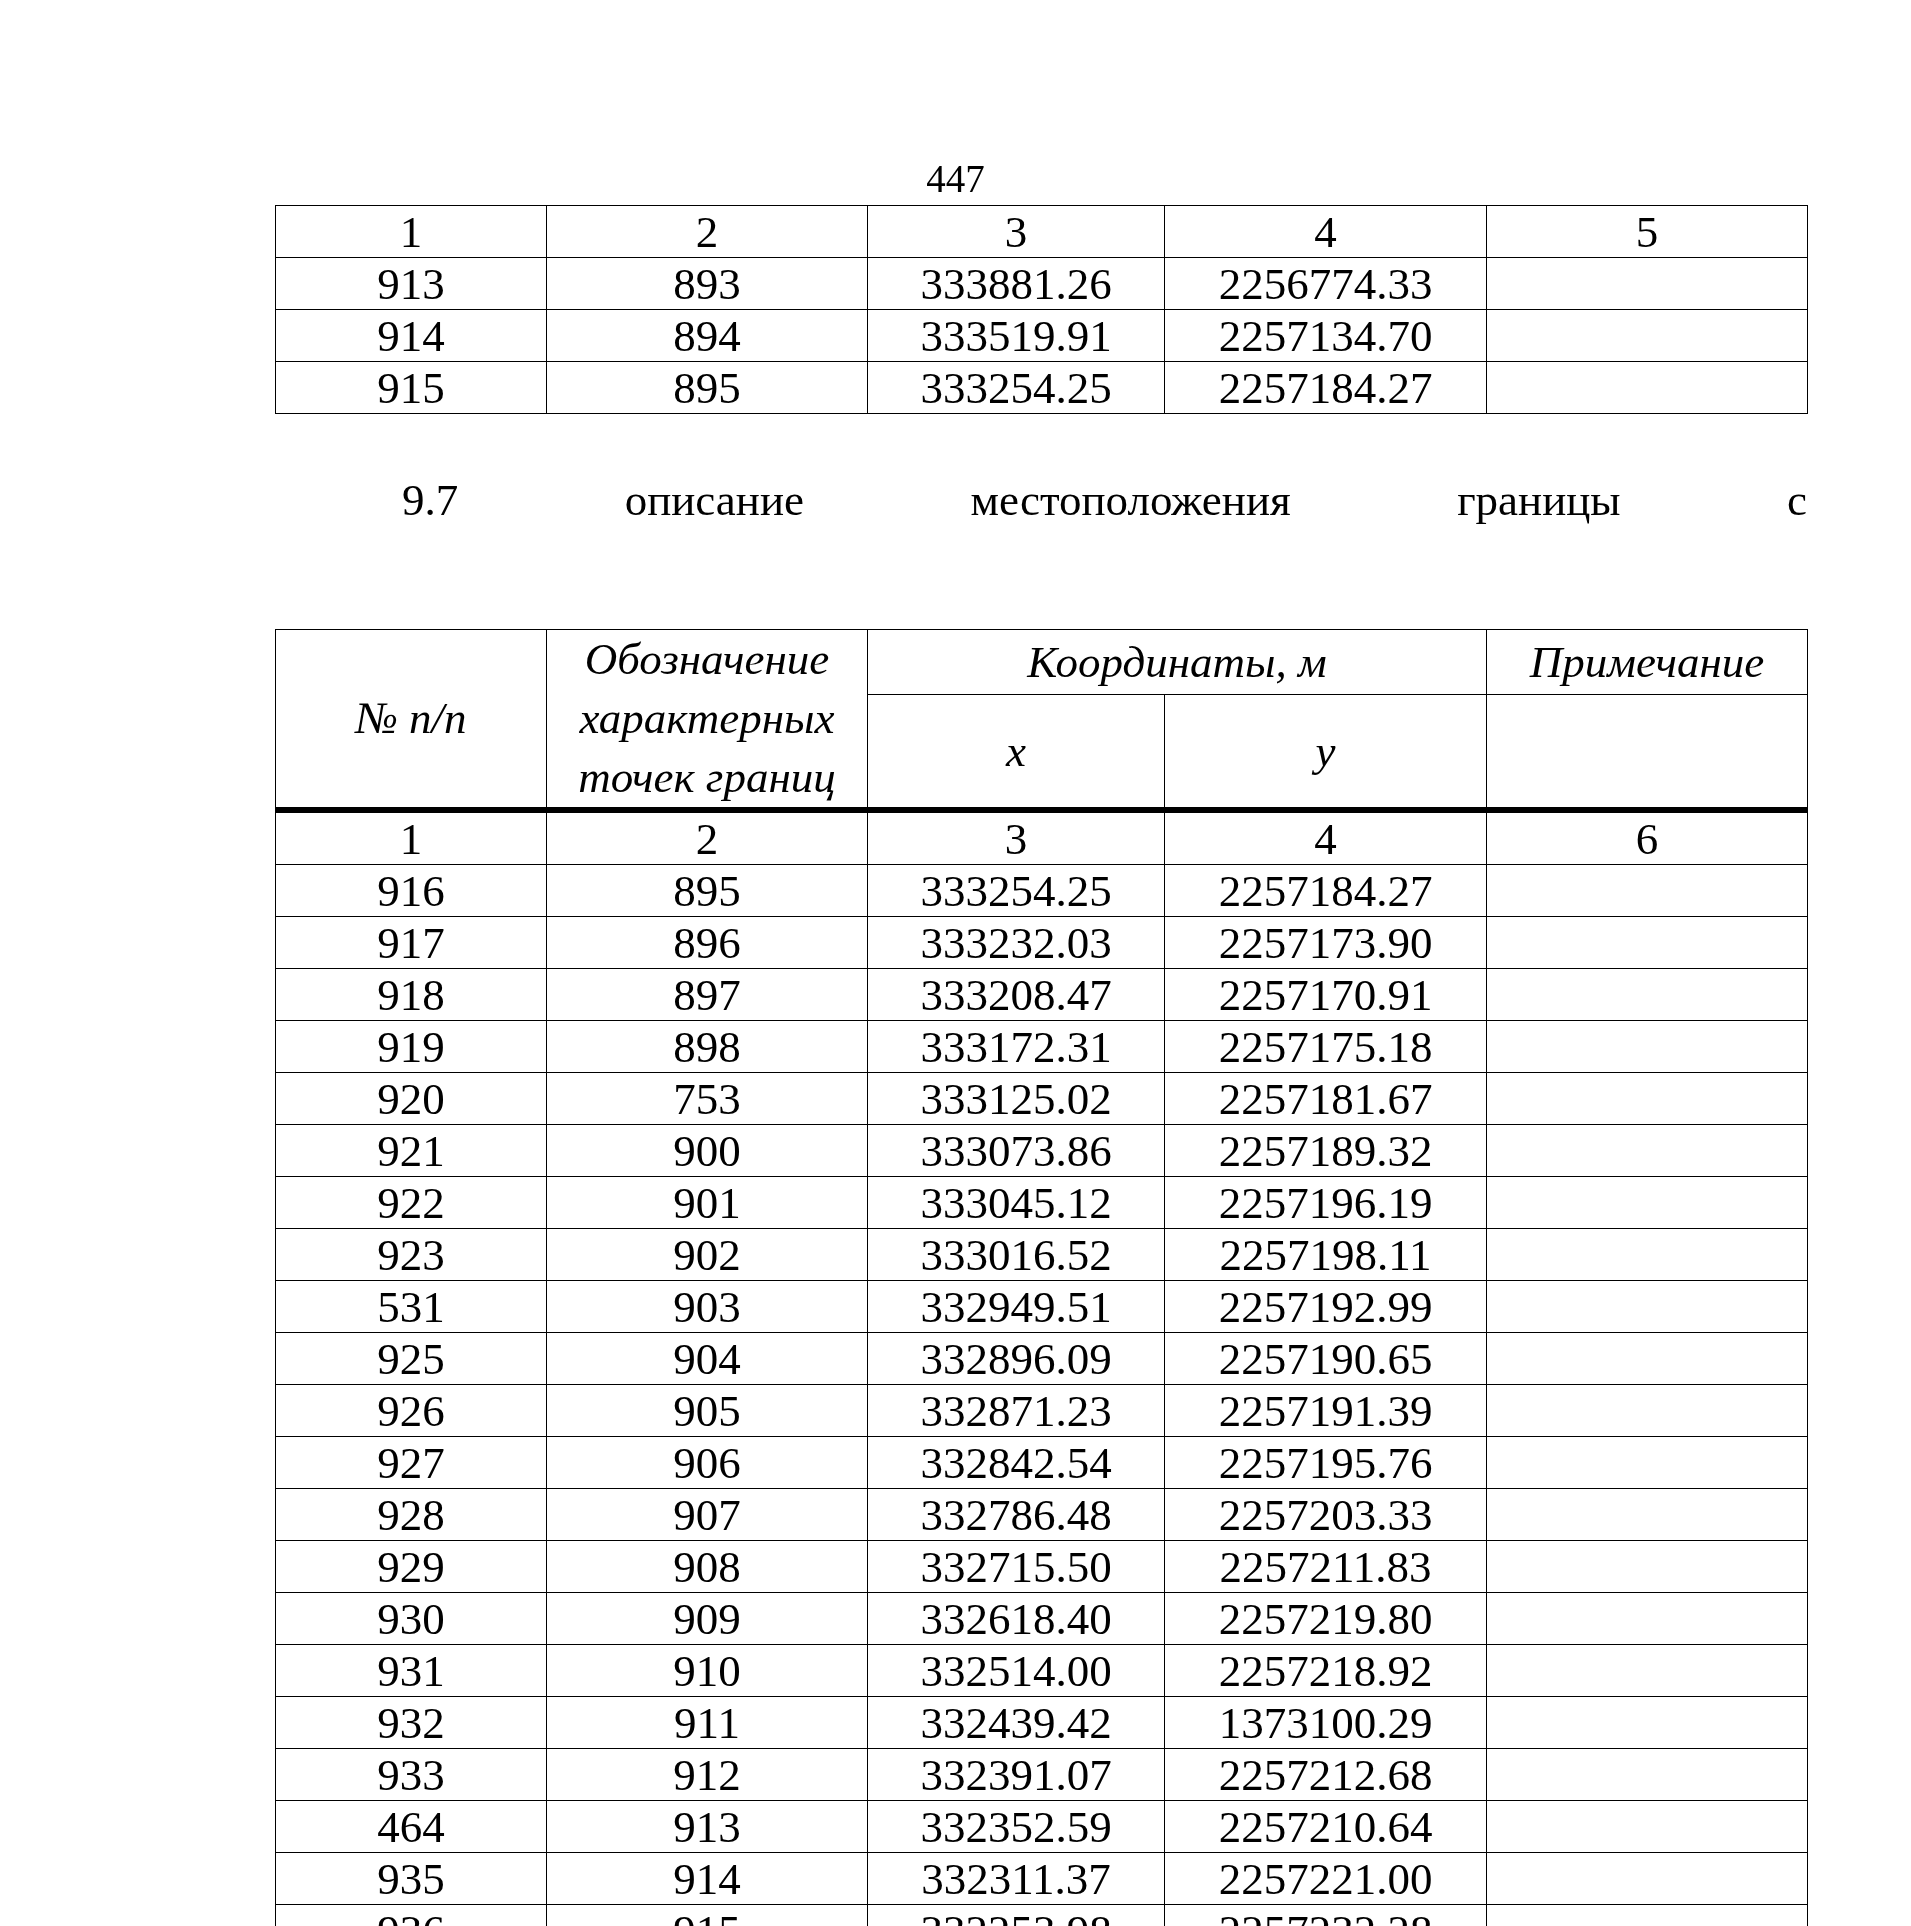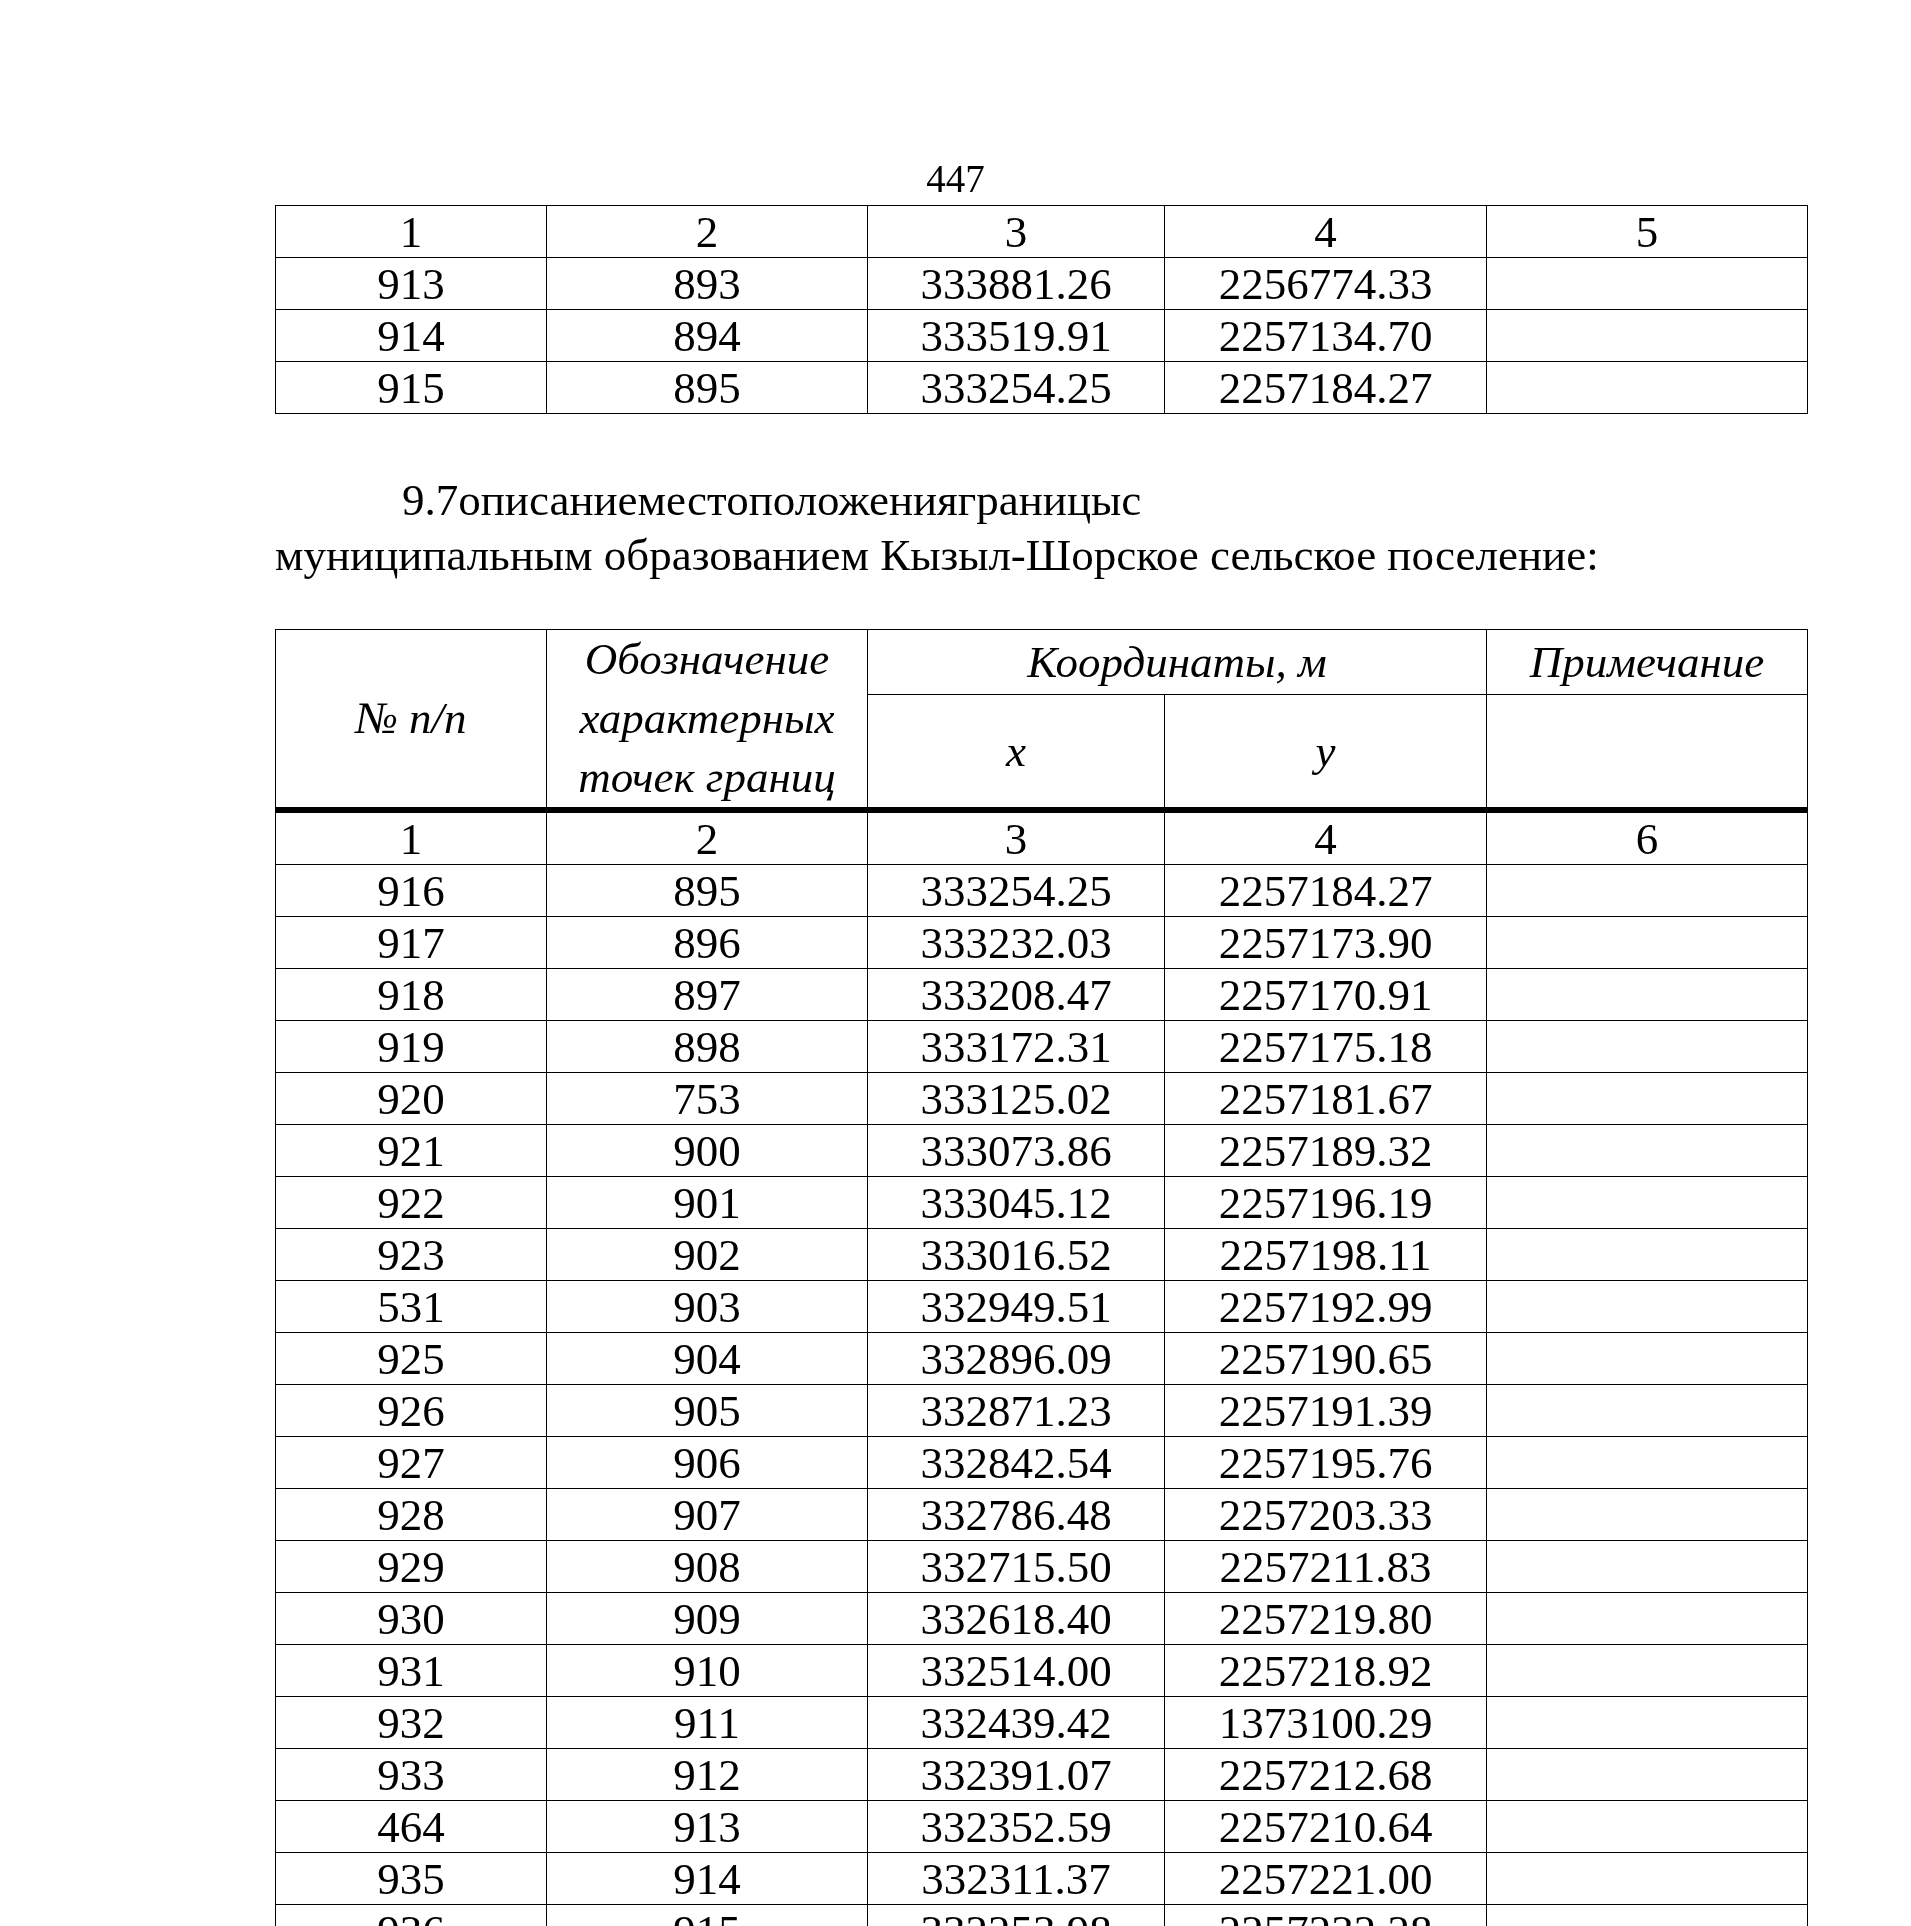--- a/index.html
+++ b/index.html
@@ -7,21 +7,21 @@
          font-family: "Liberation Serif", "DejaVu Serif", serif; color: #000; }
   .page-num { position: absolute; top: 108px; left: 0; width: 1911px; text-align: center;
               font-size: 39px; line-height: 54px; margin-top: 44px; }
   table { position: absolute; left: 275px; width: 1532px; border-collapse: collapse; table-layout: fixed; }
   td, th { border: 1.9px solid #000; text-align: center; vertical-align: middle;
            font-size: 45px; font-weight: normal; padding: 0; line-height: 46px; }
   td.vthin, th.vthin { border-left-width: 1.2px; border-right-width: 1.2px; }
   .t1 { top: 205px; }
   .t1 td { height: 51px; }
   .para { position: absolute; left: 275px; width: 1532px; font-size: 45px; line-height: 55px; }
-  .para .line1 { display: flex; justify-content: flex-start; padding-left: 127px; font-family: Liberation Serif, serif; }
+  .para .line1 { display: flex; justify-content: space-between; padding-left: 127px; font-family: Liberation Serif, serif; }
   .para .line2 { white-space: nowrap; }
   .t2 { top: 629px; }
   .t2 th { line-height: 59px; font-style: italic; }
   .t2 .hdr-row1 th { height: 53px; }
   .t2 .hdr-row2 th { height: 102px; }
   .t2 .num-row td { height: 51px; border-top-width: 6.2px; }
   .t2 .data-row td { height: 51px; }
 </style>
 </head>
 <body>
@@ -69,21 +69,20 @@
 </table>
 
 <div class="para" style="top:473px;">
   <div class="line1" id="para-line1">
       <span>9.7</span>
       <span>описание</span>
       <span>местоположения</span>
       <span>границы</span>
       <span>с</span>
     </div>
-  <div class="line2">муниципальным образованием Кызыл-Шорское сельское поселение:</div>
 </div>
 
 <table class="t2">
   <colgroup>
     <col style="width:271px">
       <col style="width:321px">
       <col style="width:297px">
       <col style="width:322px">
       <col style="width:321px">
   </colgroup>

